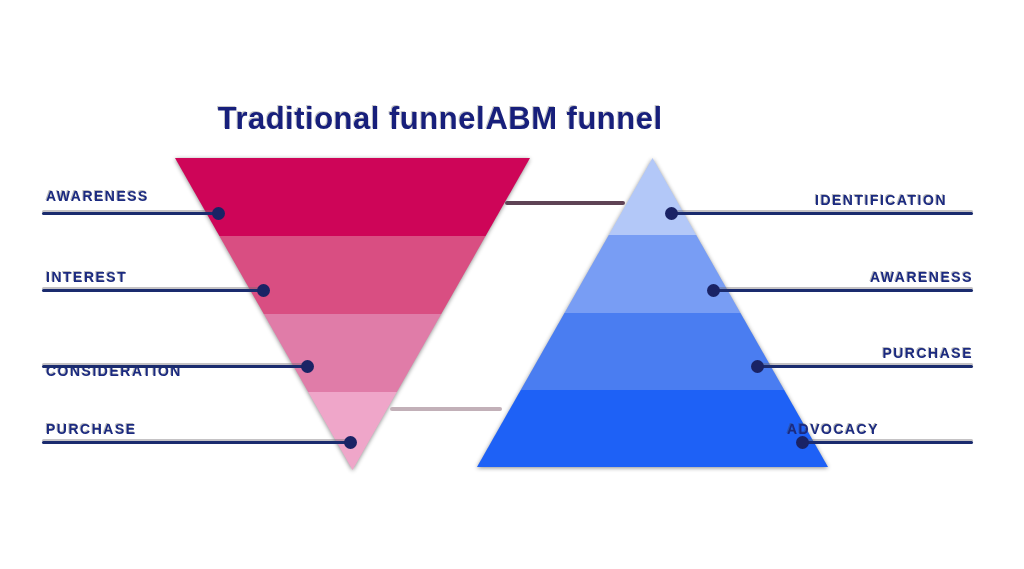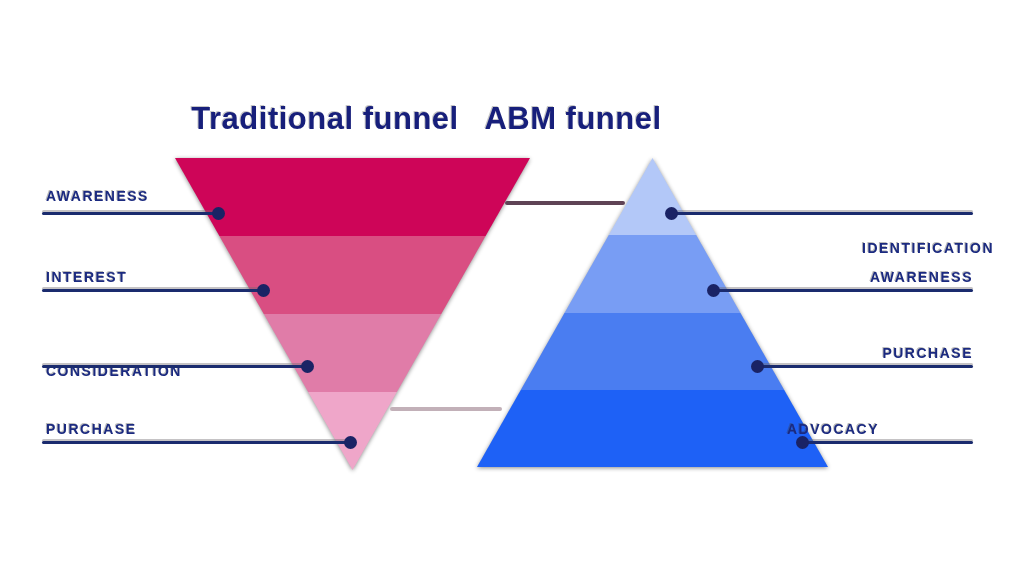--- a/index.html
+++ b/index.html
@@ -10,22 +10,22 @@
     overflow:hidden;
     font-family:"Liberation Sans", sans-serif;
   }
   .title{
     position:absolute;top:101px;width:320px;
     font-size:31px;font-weight:800;letter-spacing:0.5px;
     color:#171F7B;text-align:center;
     text-shadow:-1px -1px 0 rgba(55,55,55,0.28);
     white-space:nowrap;
   }
-  .title.left{left:165px;}
-  .title.right{left:413px;}
+  .title.left{left:165px;text-align:right;}
+  .title.right{left:393px;padding-left:21px;}
 
   .funnel-shadow{position:absolute;filter:drop-shadow(0 1px 2px rgba(0,0,0,0.45));}
   .funnel{display:flex;flex-direction:column;width:100%;height:100%;}
   .funnel.down{clip-path:polygon(0% 0%,100% 0%,50% 100%);}
   .funnel.up{clip-path:polygon(50% 0%,100% 100%,0% 100%);}
   .pink-wrap{left:175px;top:158px;width:355px;height:312px;}
   .blue-wrap{left:477px;top:158px;width:351px;height:309px;}
   .band{flex:1;}
 
   .lbl{
@@ -83,21 +83,21 @@
   <div class="dot" style="left:257px;top:284px;"></div>
 
   <div class="lbl" style="left:46px;top:363px;">CONSIDERATION</div>
   <div class="cline" style="left:42px;top:365px;width:265px;"></div>
   <div class="dot" style="left:301px;top:360px;"></div>
 
   <div class="lbl" style="left:46px;top:421px;">PURCHASE</div>
   <div class="cline" style="left:42px;top:441px;width:308px;"></div>
   <div class="dot" style="left:344px;top:436px;"></div>
 
-  <div class="lbl right-side" style="left:714px;top:192px;margin-top:48px;">IDENTIFICATION</div>
+  <div class="lbl right-side" style="left:667px;top:192px;">IDENTIFICATION</div>
   <div class="cline" style="left:671px;top:212px;width:302px;"></div>
   <div class="dot" style="left:665px;top:207px;"></div>
 
   <div class="lbl right-side" style="left:693px;top:269px;">AWARENESS</div>
   <div class="cline" style="left:713px;top:289px;width:260px;"></div>
   <div class="dot" style="left:707px;top:284px;"></div>
 
   <div class="lbl right-side" style="left:693px;top:345px;">PURCHASE</div>
   <div class="cline" style="left:757px;top:365px;width:216px;"></div>
   <div class="dot" style="left:751px;top:360px;"></div>

